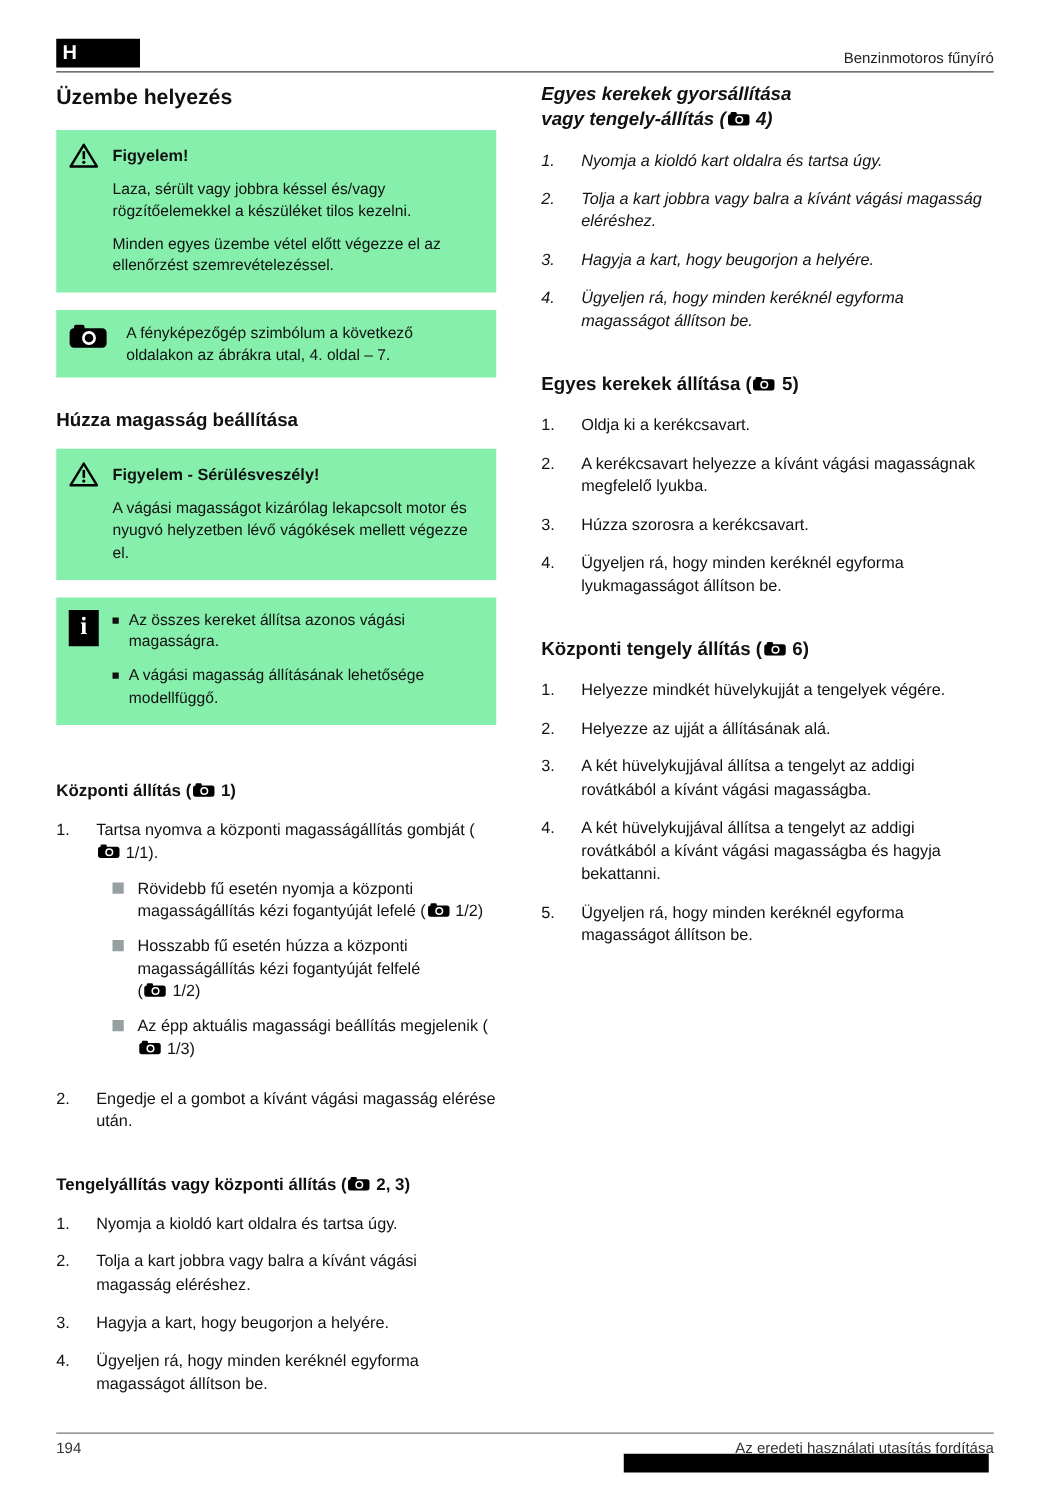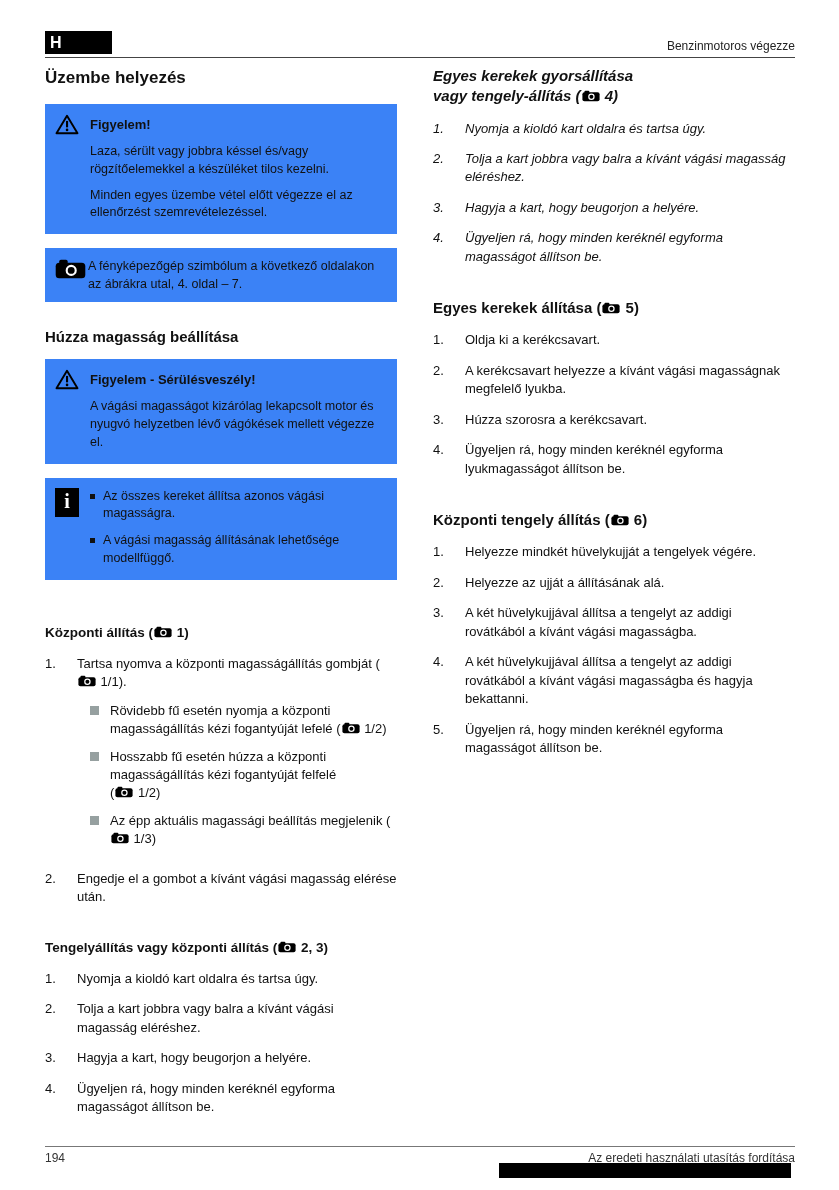--- a/index.html
+++ b/index.html
@@ -15,28 +15,28 @@
 
   
   .col{position:absolute;top:66px;}
   .col-left{left:45px;width:352px;}
   .col-right{left:433px;width:359px;}
 
   .page-title{font-size:17px;font-weight:bold;margin:2px 0 16px 0;}
   .section-title{font-size:15px;font-weight:bold;margin:26px 0 14px 0;}
 
   
-  .graybox{background:#3b82f6;margin-bottom:14px;box-sizing:border-box;}
+  .graybox{background:#86efac;margin-bottom:14px;box-sizing:border-box;}
   .warnbox{padding:10px 12px 12px 10px;}
   .warn-head{display:flex;align-items:center;gap:11px;}
   .tri-icon{flex:0 0 auto;line-height:0;}
   .warn-title{font-weight:bold;font-size:13px;}
   .warn-p{margin:8px 10px 0 35px;font-size:12.5px;line-height:1.42;}
 
-  .camnote{display:flex;align-items:flex-start;gap:2px;padding:9px 10px;}
+  .camnote{display:flex;align-items:flex-start;gap:15px;padding:9px 10px;}
   .camnote-icon{flex:0 0 auto;line-height:0;margin-top:2px;}
   .camnote-text{font-size:12.5px;line-height:1.45;}
 
   .infobox{display:flex;align-items:flex-start;gap:11px;padding:10px 10px 12px 10px;}
   .info-icon{flex:0 0 auto;width:24px;height:29px;background:#000;color:#fff;text-align:center;
     font-family:"Liberation Serif",serif;font-weight:bold;font-size:20px;line-height:27px;}
   .info-body{flex:1;}
   .info-bullet{display:flex;gap:8px;margin-bottom:9px;font-size:12.5px;line-height:1.42;}
   .info-bullet:last-child{margin-bottom:0;}
   .sq-small{flex:0 0 auto;width:5px;height:5px;background:#111;margin-top:6px;}
@@ -65,21 +65,21 @@
   .footer-bar{position:absolute;left:499px;top:1163px;width:292px;height:15px;background:#000;}
 </style>
 </head>
 <body>
 
 <div class="page">
 
   <div class="lang-tab">
     <span class="lang-code">H</span>
   </div>
-  <div class="header-right">Benzinmotoros végezze</div>
+  <div class="header-right">Benzinmotoros fűnyíró</div>
   <div class="header-rule"></div>
 
   <div class="col col-left">
 
     <h1 class="page-title">Üzembe helyezés</h1>
 
     <div class="graybox warnbox">
       <div class="warn-head">
         <span class="tri-icon">
           <svg viewBox="0 0 26 23" width="24" height="21" aria-hidden="true">

